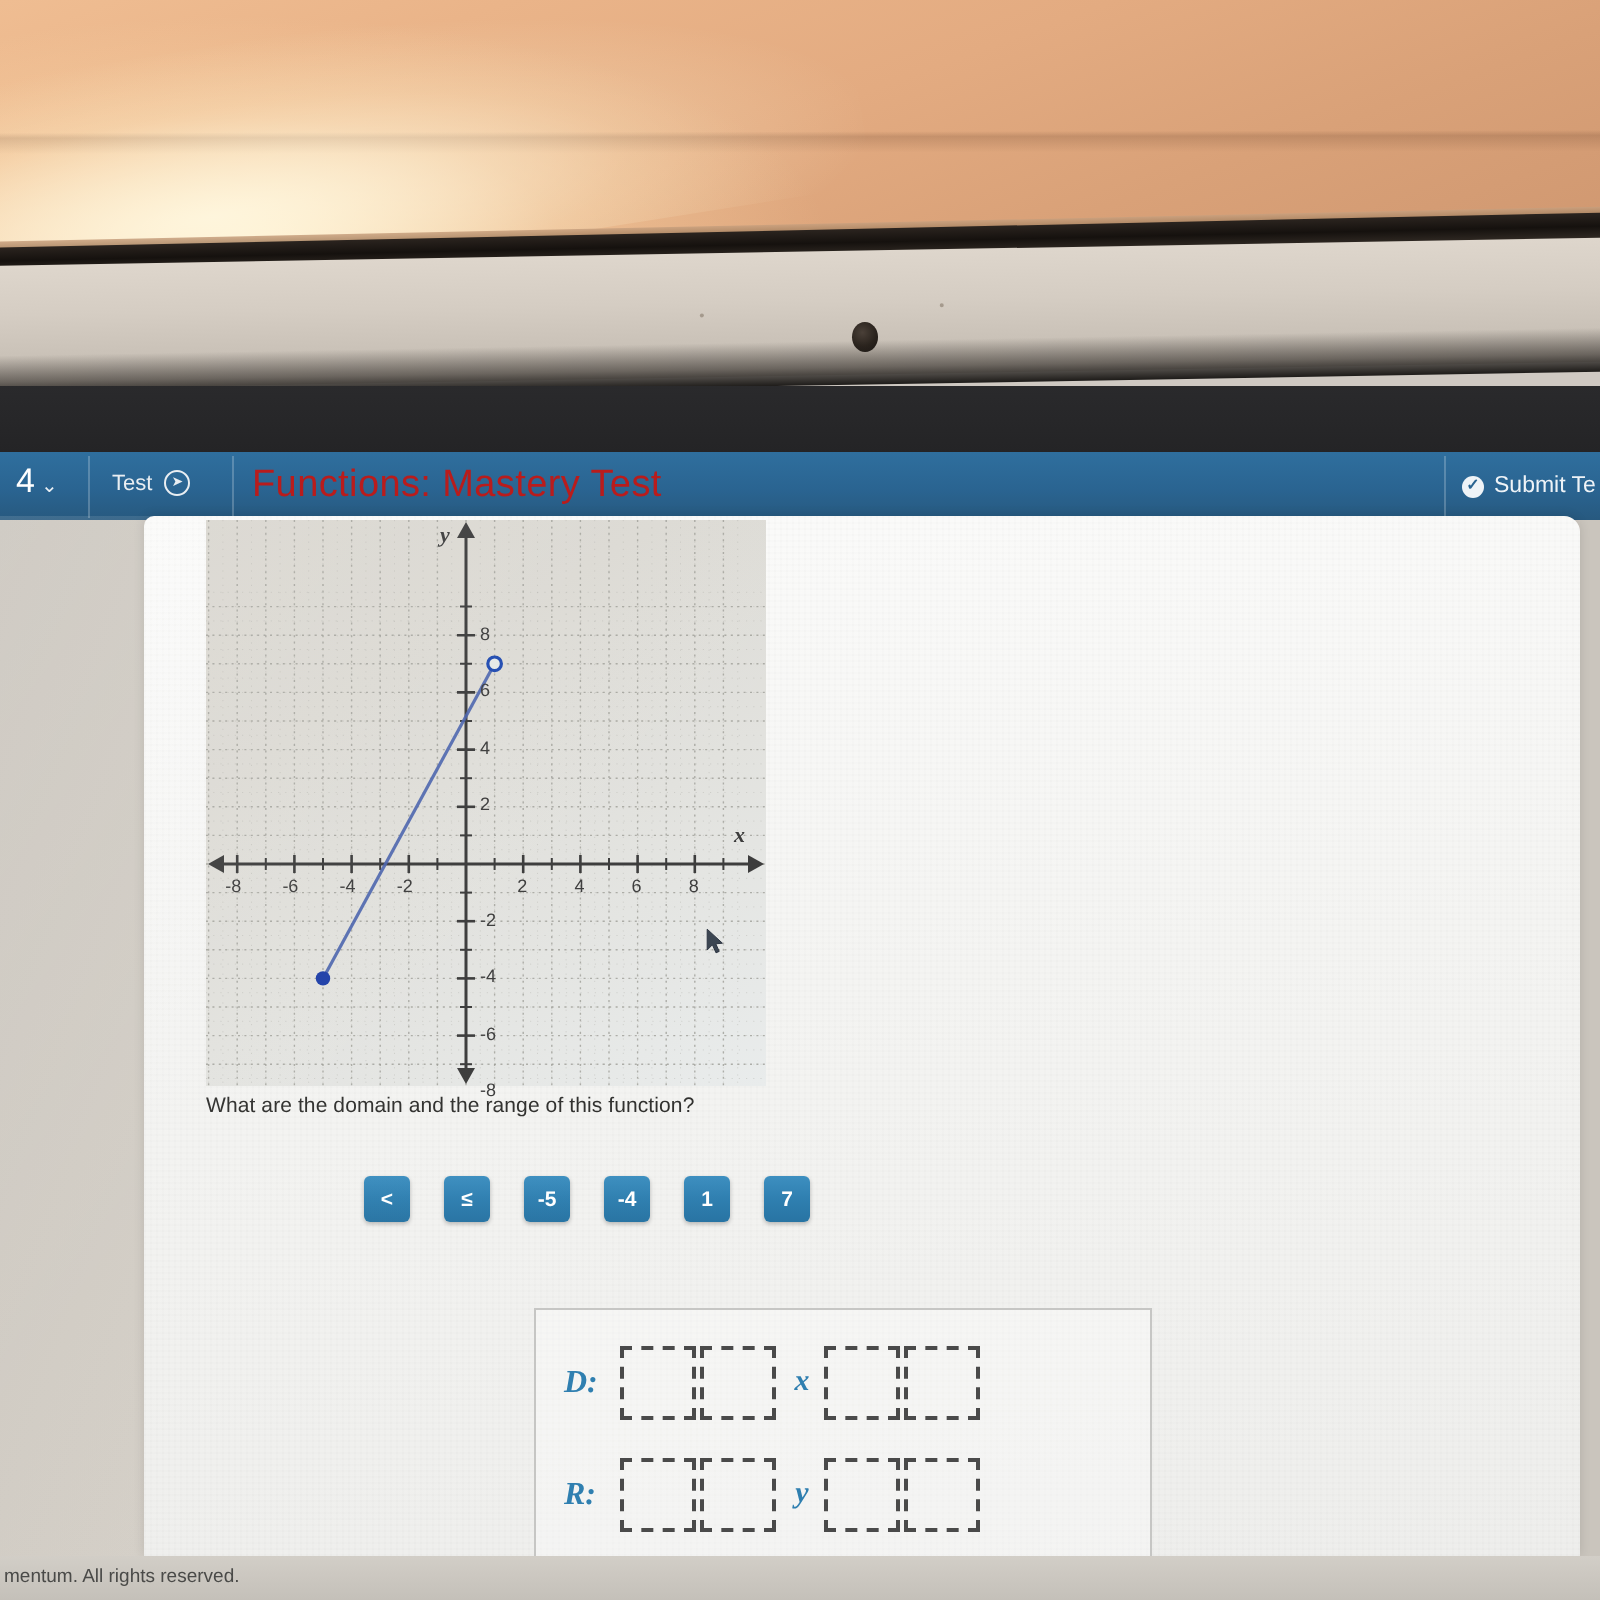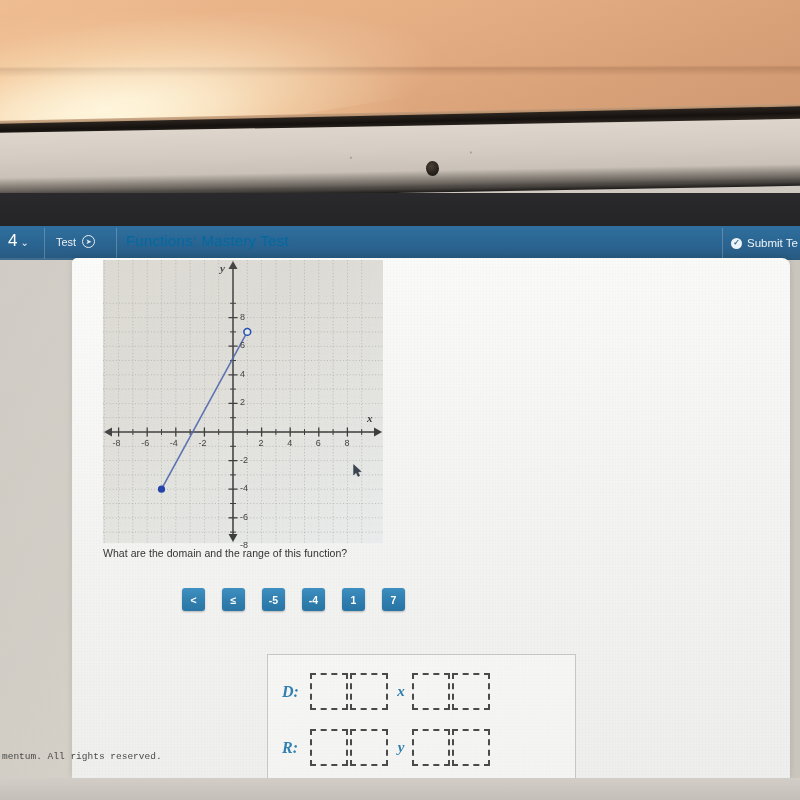--- a/index.html
+++ b/index.html
@@ -84,21 +84,21 @@
   .tb-divider{position:absolute;top:228px;width:1px;height:31px;background:rgba(255,255,255,.22);}
   .tb-next{
     position:absolute;left:56px;top:235px;display:flex;align-items:center;gap:6px;
     color:#e9eef2;font-size:11px;
   }
   .next-circ{
     width:11px;height:11px;border-radius:50%;border:1.3px solid #e9eef2;
     display:inline-flex;align-items:center;justify-content:center;font-size:7px;line-height:1;
   }
   .tb-title{
-    position:absolute;left:126px;top:232px;color:#0369a1;font-size:15px;letter-spacing:.2px;
+    position:absolute;left:126px;top:232px;color:#b91c1c;font-size:19px;letter-spacing:.2px;
   }
   .tb-submit{
     position:absolute;left:731px;top:237px;display:flex;align-items:center;gap:5px;
     color:#eef3f7;font-size:11.5px;white-space:nowrap;
   }
   .check-circ{
     width:11px;height:11px;border-radius:50%;background:#eef3f7;color:#2a6491;
     display:inline-flex;align-items:center;justify-content:center;font-size:8px;line-height:1;font-weight:bold;
   }
 
@@ -163,21 +163,21 @@
   .var-label{
     font-family:"Liberation Serif", serif;font-style:italic;font-weight:bold;
     font-size:15px;color:#2f7fb0;width:22px;text-align:center;
   }
 
   
   .footer-strip{
     position:absolute;left:0;top:778px;width:800px;height:22px;
     background:linear-gradient(180deg,#d2cec7 0%,#c4c0b9 100%);
   }
-  .footer-text{position:absolute;left:2px;top:751px;font-size:9.5px;color:#4a4a48;font-family:Liberation Mono, monospace;}
+  .footer-text{position:absolute;left:2px;top:783px;font-size:9.5px;color:#4a4a48;}
   .left-gutter{
     position:absolute;left:0;top:260px;width:72px;height:518px;
     background:linear-gradient(110deg,#cac5bd 0%,#d0cbc3 60%,#d4cfc7 100%);
   }
   .right-gutter{
     position:absolute;left:790px;top:260px;width:10px;height:518px;
     background:#cac5bd;
   }
   .glare{
     position:absolute;left:0;top:258px;width:800px;height:520px;pointer-events:none;

